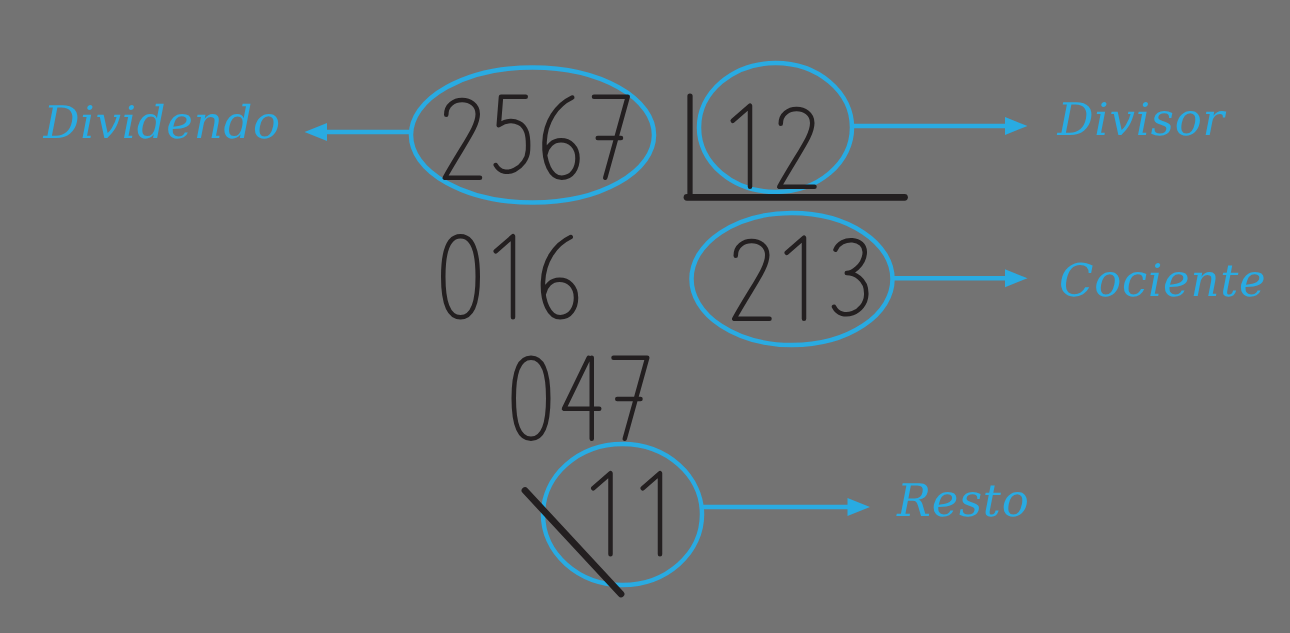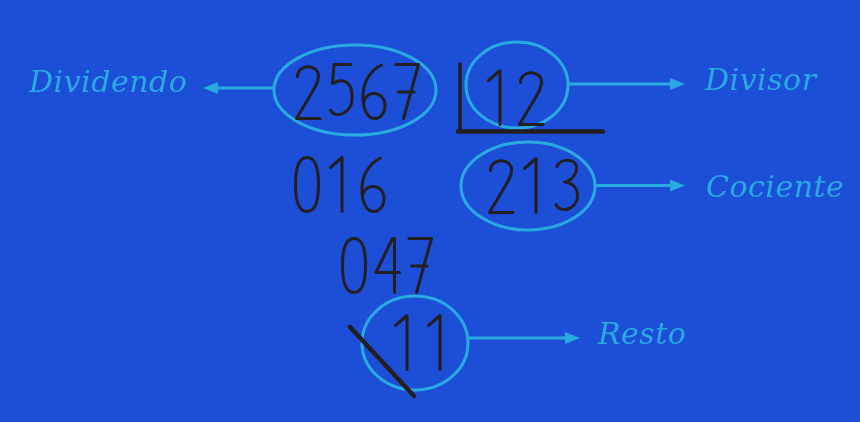--- a/index.html
+++ b/index.html
@@ -1,19 +1,19 @@
 <!DOCTYPE html>
 <html><head>
 <meta charset="utf-8">
 <style>
   html,body{margin:0;padding:0;background:#f5f5f6;}
   .stage{
     position:relative;
     width:860px;height:422px;
-    background:#1d4ed8;
+    background:#737373;
     overflow:hidden;
     font-family:"Liberation Sans", sans-serif;
   }
   svg{display:block;}
   .script-label{
     font-family:"DejaVu Serif", serif;
     font-style:italic;
     font-size:30px;
     letter-spacing:0.5px;
     fill:#29abe2;

